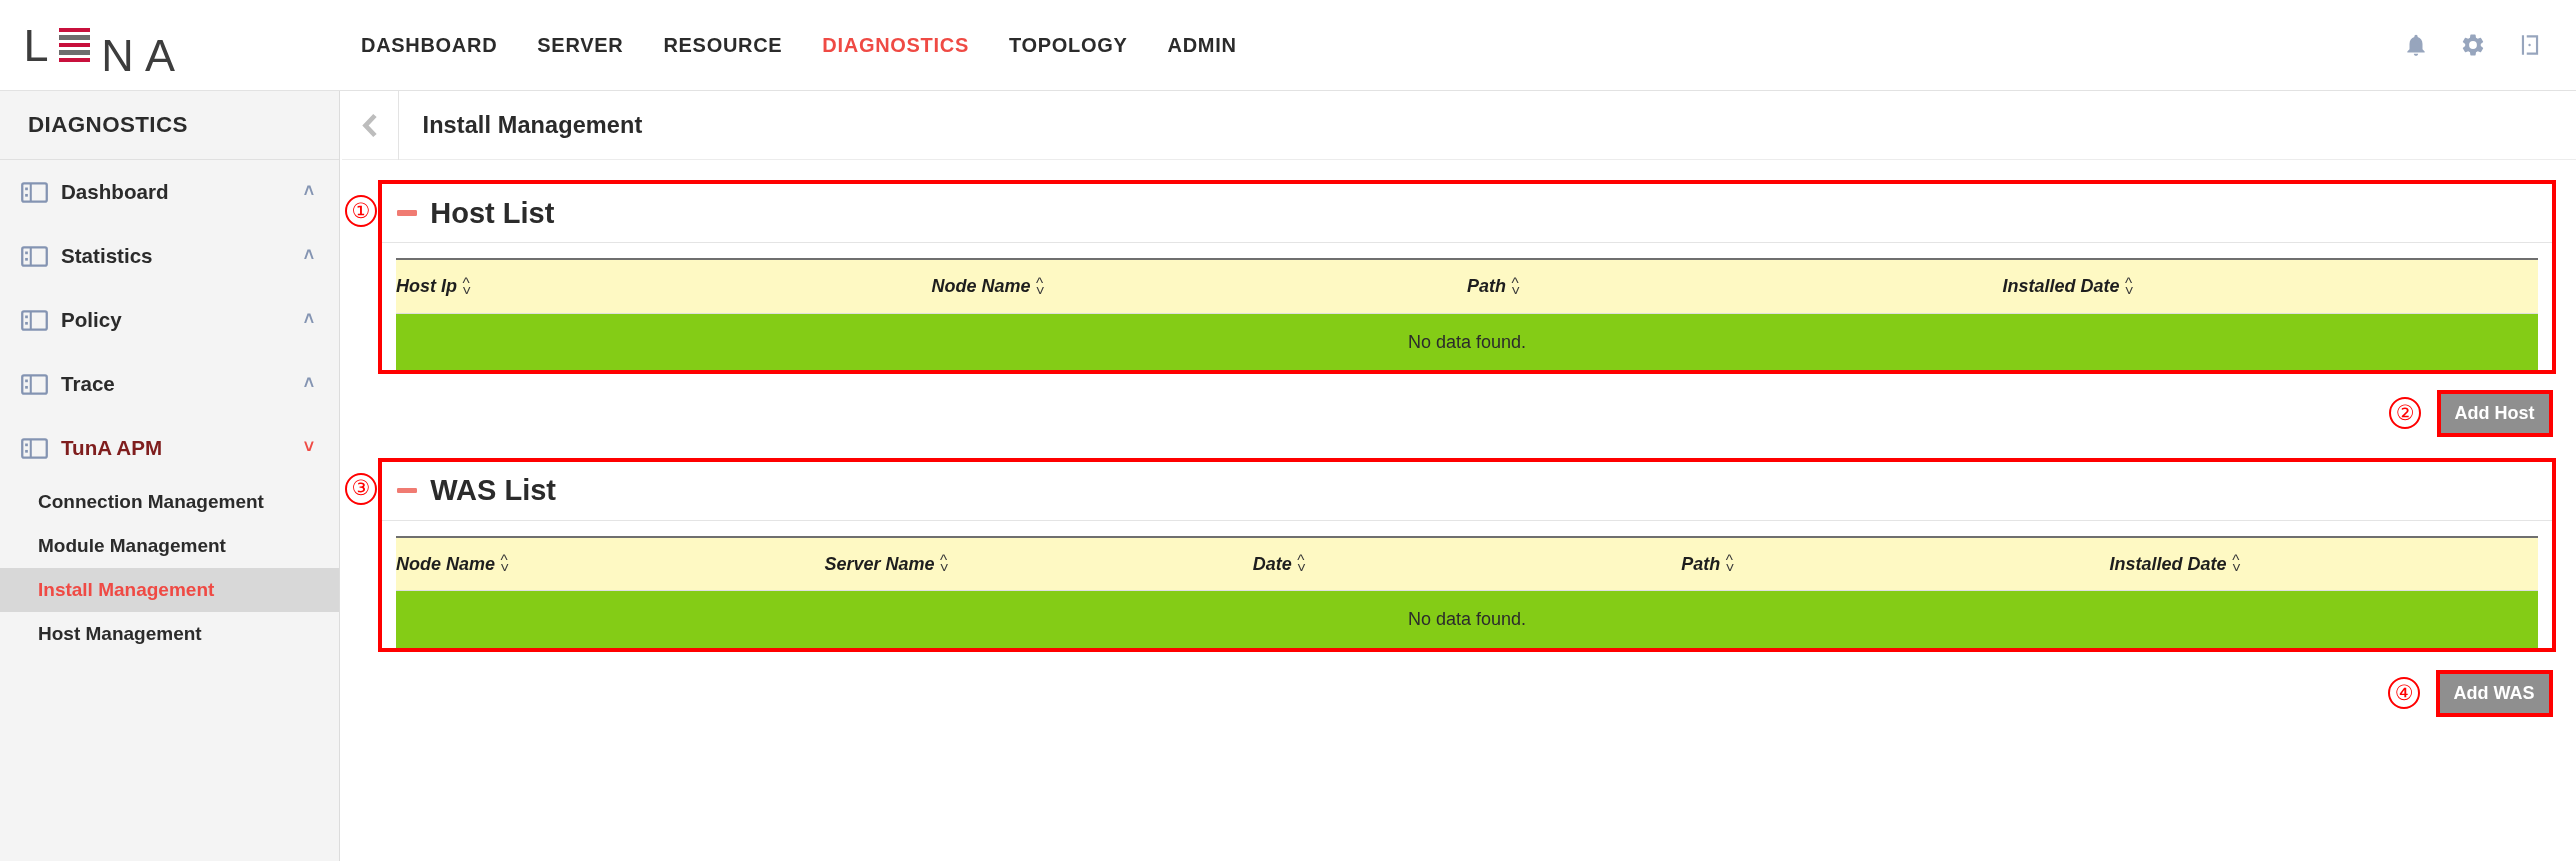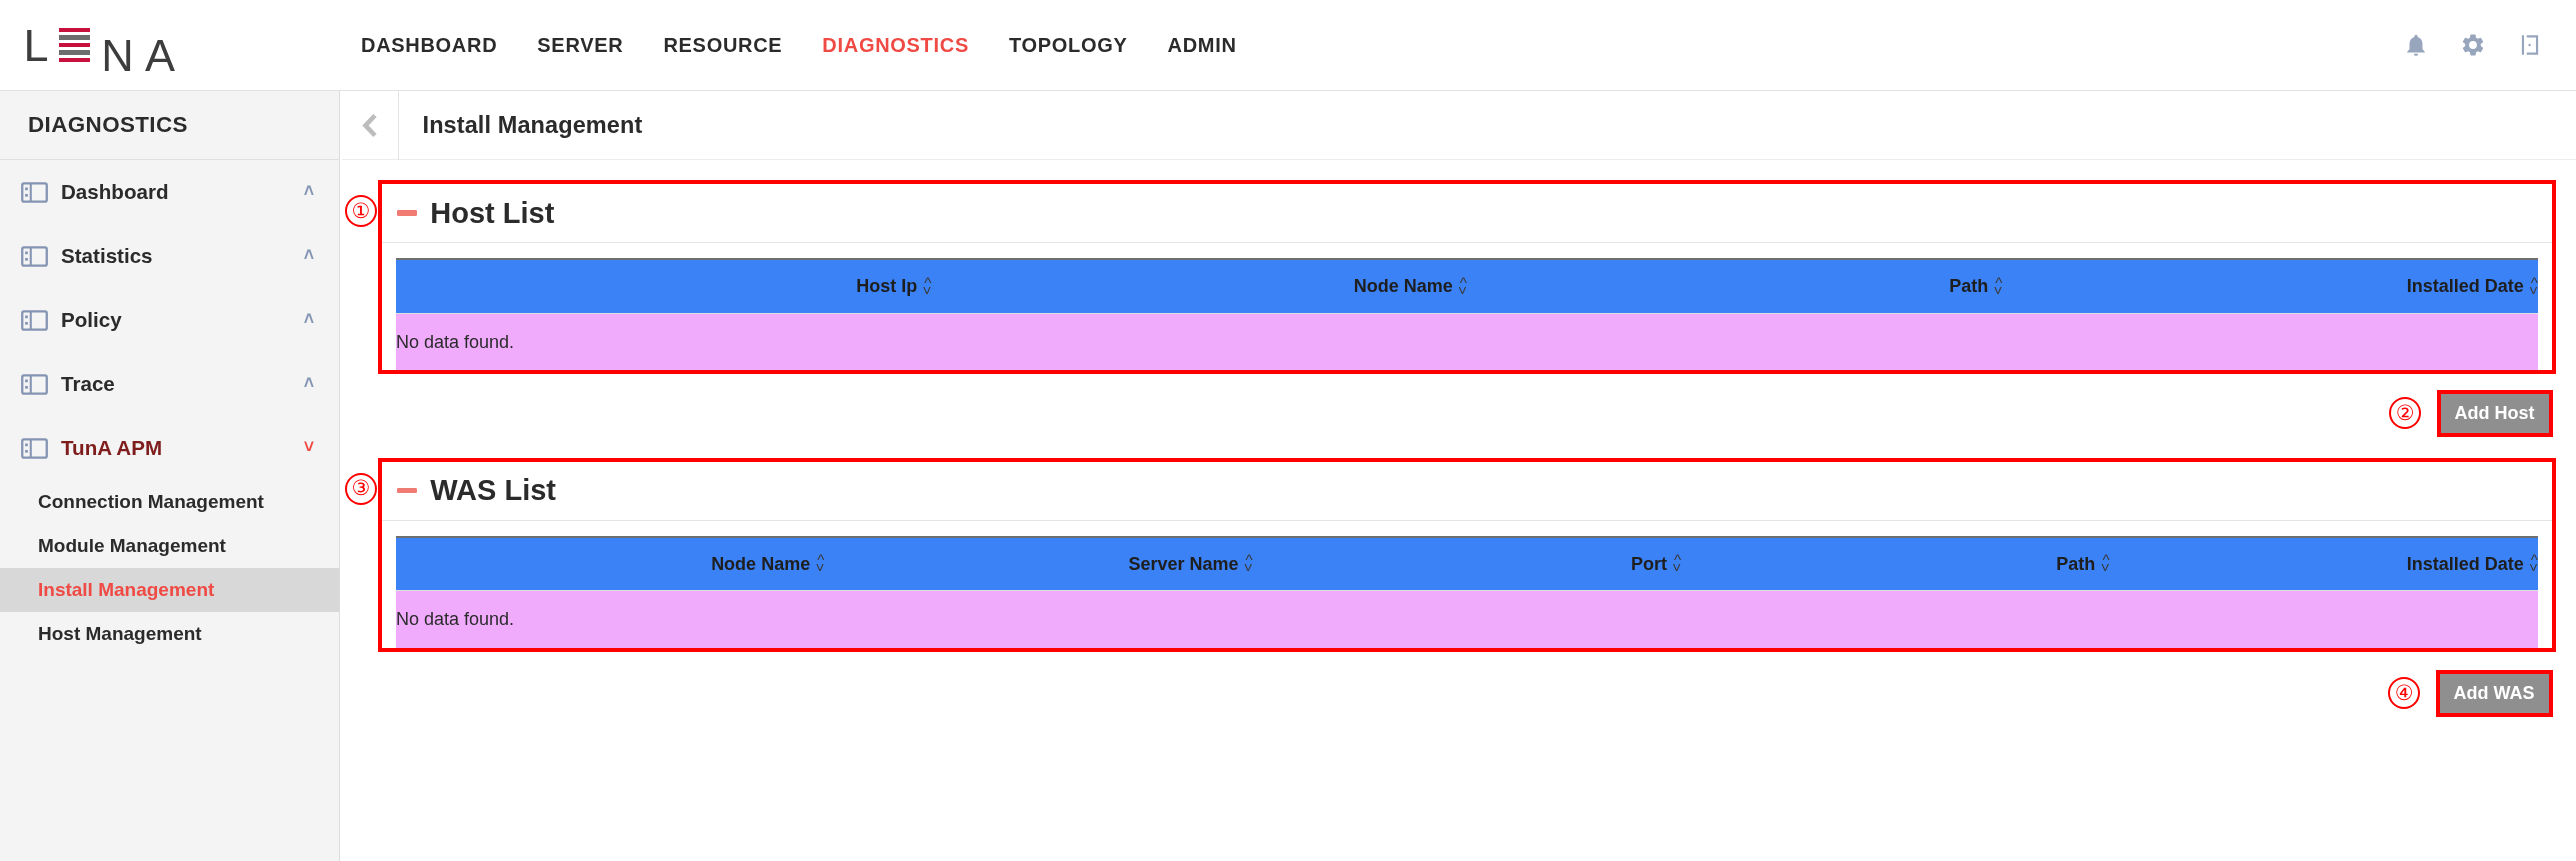--- a/index.html
+++ b/index.html
@@ -225,44 +225,46 @@
     color: #2b2b2b;
   }
   .panel-body { padding: 15.3px 14px 0 14px; }
 
   table.grid {
     width: 100%;
     border-collapse: collapse;
     table-layout: fixed;
   }
   table.grid thead th {
-    background: #3b82f6;
+    background: #fef9c3;
     border-top: 2.4px solid #6f6f6f;
     border-bottom: 1.2px solid #dedede;
     height: 54px;
     font-size: 18px;
     font-weight: 700;
     color: #1e1e1e;
-    text-align: right;
+    text-align: left;
     white-space: nowrap;
+    font-style: italic;
   }
   .th-inner { display: inline-flex; align-items: center; gap: 5.3px; }
   .sort-ico {
     display: inline-flex;
     flex-direction: column;
     line-height: 0.52;
     font-size: 15.3px;
     color: #3a3a3a;
     font-weight: 400;
   }
   table.grid tbody td {
     height: 57px;
+    text-align: center;
     font-size: 18px;
     color: #2b2b2b;
-    background: #f0abfc;
+    background: #84cc16;
   }
 
   .btn-row {
     display: flex;
     align-items: center;
     justify-content: flex-end;
     position: relative;
   }
   .btn-anno {
     border: 4.7px solid #ff0000;
@@ -476,21 +478,21 @@
             <tr>
               <th><span class="th-inner">
                     <span>Node Name</span>
                     <span class="sort-ico">^<br>˅</span>
                   </span></th>
               <th><span class="th-inner">
                     <span>Server Name</span>
                     <span class="sort-ico">^<br>˅</span>
                   </span></th>
               <th><span class="th-inner">
-                    <span>Port</span>
+                    <span>Date</span>
                     <span class="sort-ico">^<br>˅</span>
                   </span></th>
               <th><span class="th-inner">
                     <span>Path</span>
                     <span class="sort-ico">^<br>˅</span>
                   </span></th>
               <th><span class="th-inner">
                     <span>Installed Date</span>
                     <span class="sort-ico">^<br>˅</span>
                   </span></th>

